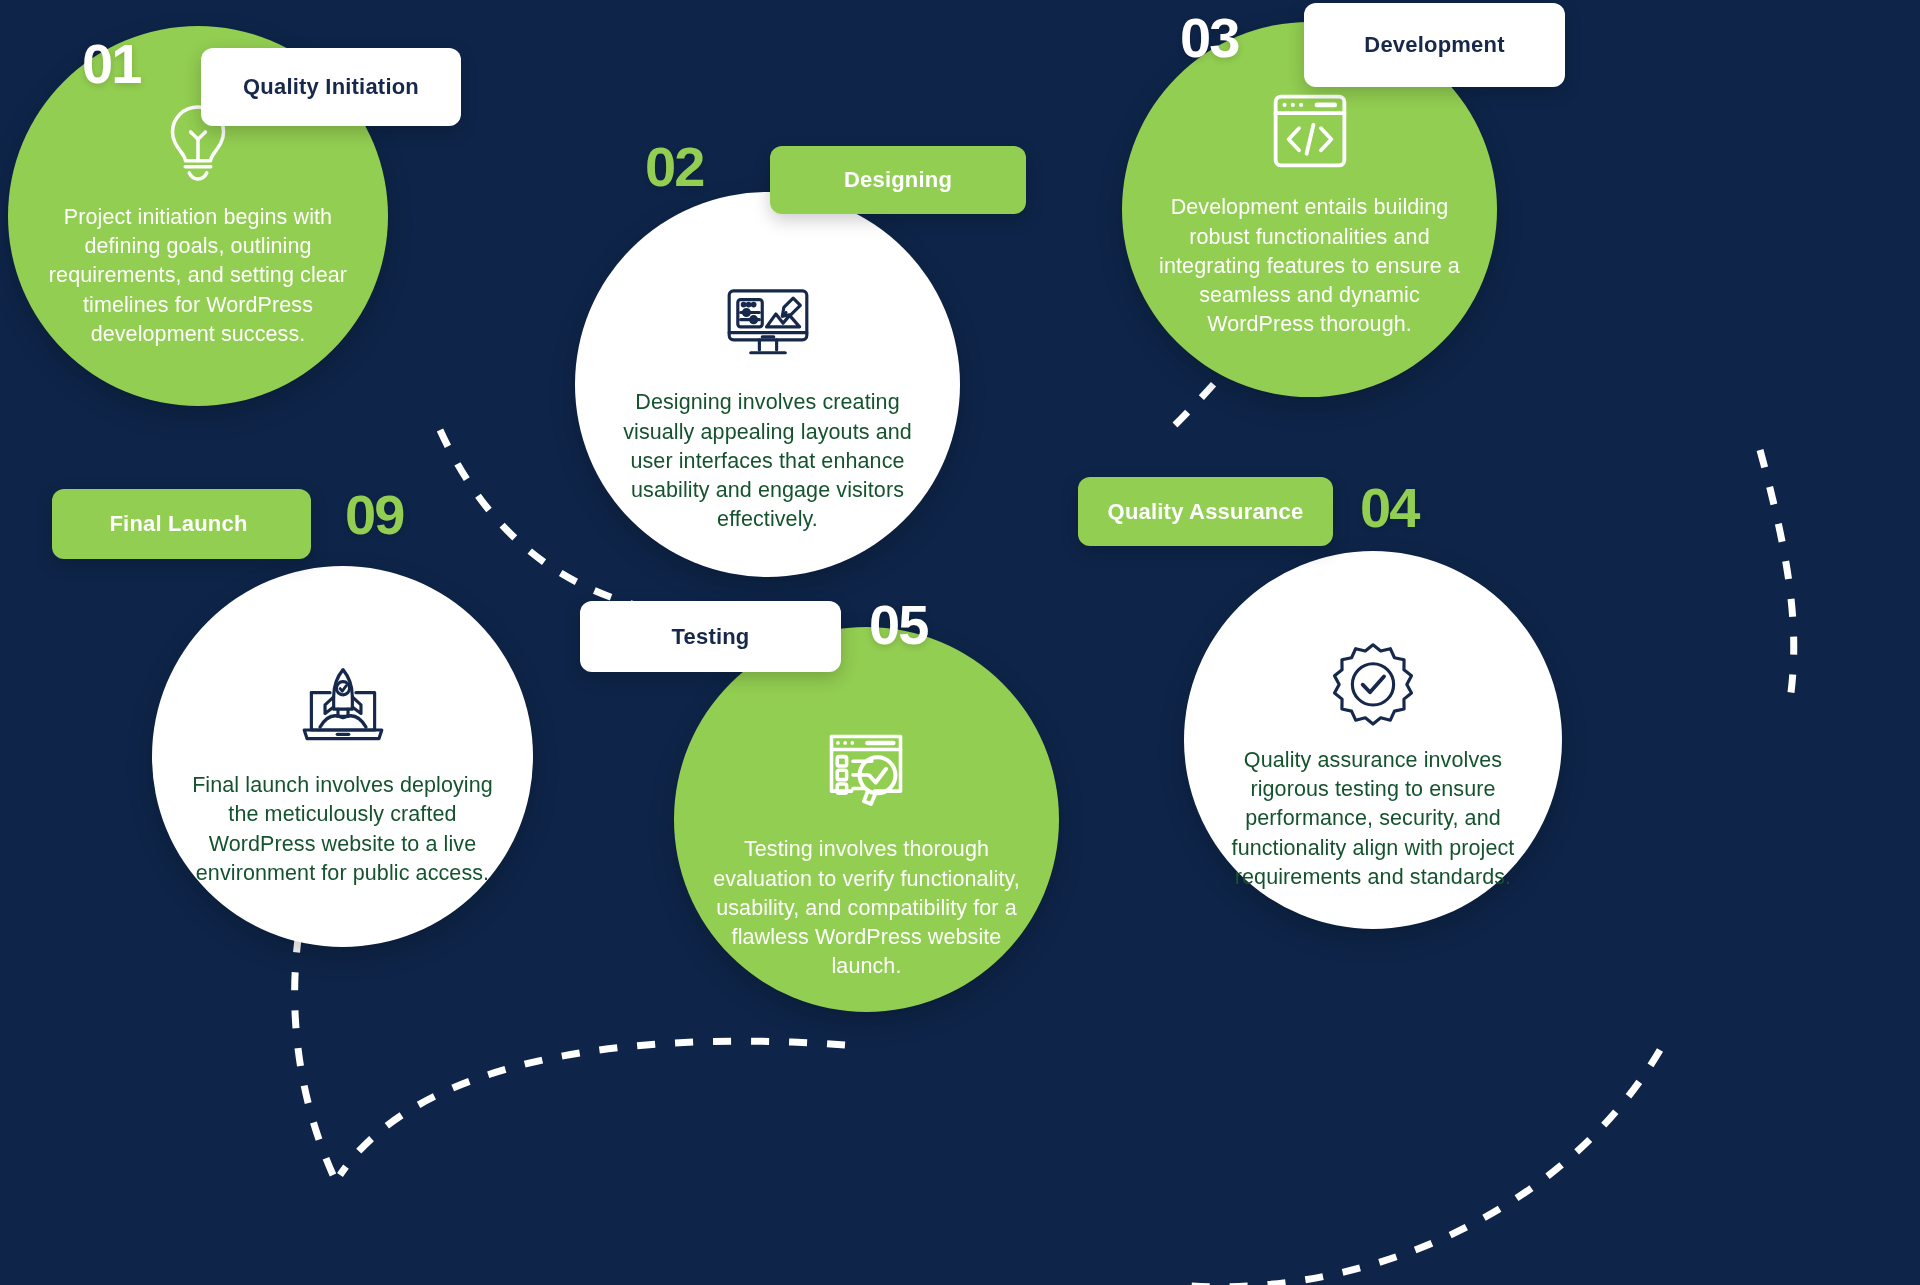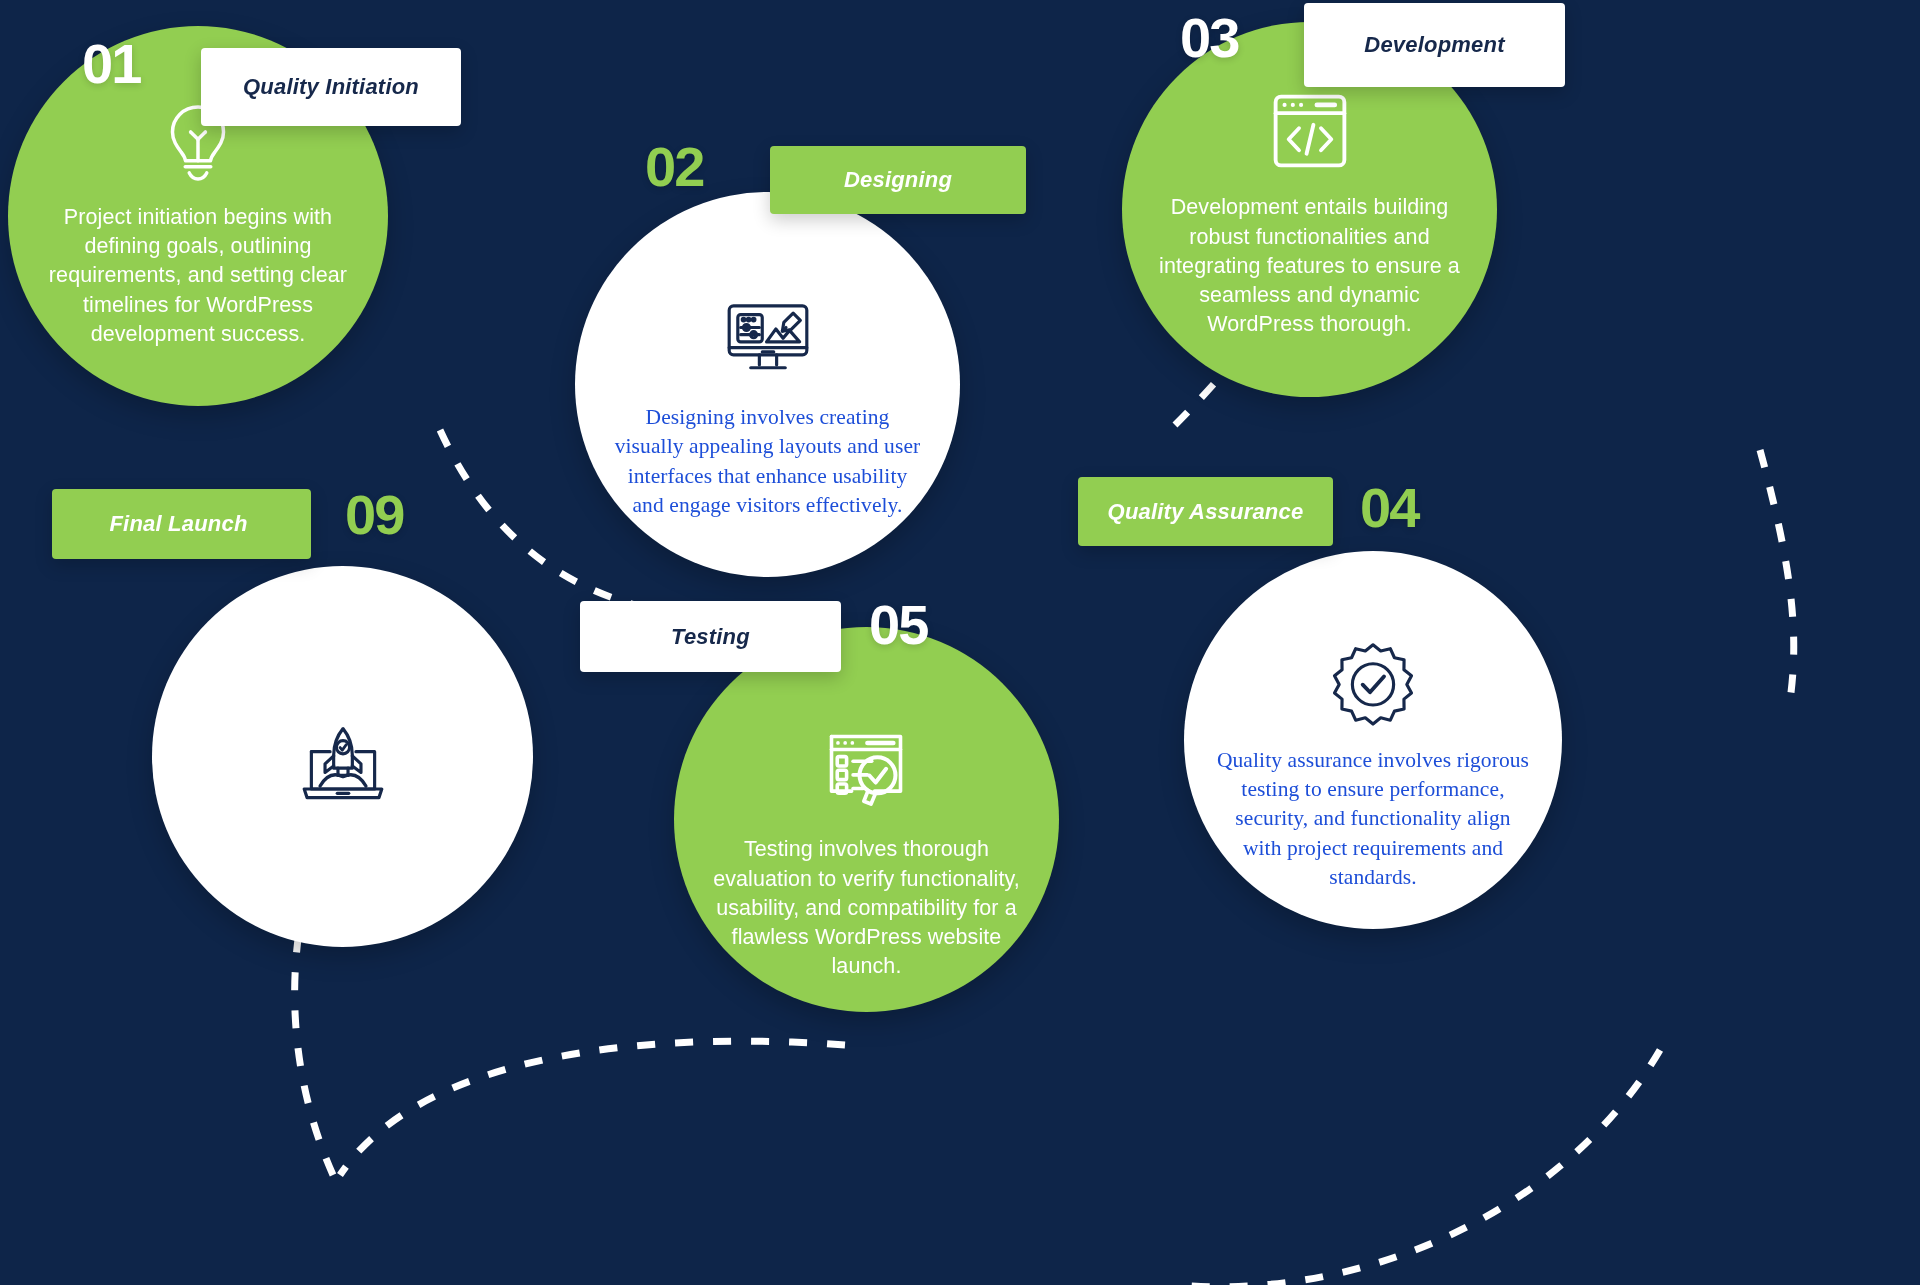--- a/index.html
+++ b/index.html
@@ -85,29 +85,28 @@
   }
   .num.white { color: #ffffff; }
   .num.green { color: #92ce51; }
 
   
   .pill {
     position: absolute;
     display: flex;
     align-items: center;
     justify-content: center;
-    border-radius: 4px;
+    border-radius: 12px;
     font-size: 22px;
     font-weight: 700;
     letter-spacing: .2px;
     z-index: 5;
     box-shadow: 0 6px 18px rgba(0,0,0,.2);
     box-sizing: border-box;
     padding: 0 18px;
-    font-style: italic;
   }
   .pill.white { background: #ffffff; color: #16284b; }
   .pill.green { background: #92ce51; color: #ffffff; }
 
   
   
   #circle-1 { left: 8px;  top: 26px;  width: 380px;  height: 380px; }
   #num-1    { left: 82px; top: 36px; }
   #pill-1   { left: 201px; top: 48px; width: 260px; height: 78px; }
 
@@ -130,21 +129,21 @@
   #circle-5 { left: 674px; top: 627px; width: 385px; height: 385px; }
   #num-5    { left: 869px; top: 597px; }
   #pill-5   { left: 580px; top: 601px; width: 261px; height: 71px; }
 
   
   #circle-6 { left: 152px; top: 566px; width: 381px; height: 381px; }
   #num-6    { left: 345px; top: 487px; }
   #pill-6   { left: 52px; top: 489px; width: 259px; height: 70px; padding-left: 12px; }
 
   #circle-1 .desc, #circle-3 .desc, #circle-5 .desc { color: #ffffff; }
-  #circle-2 .desc, #circle-4 .desc, #circle-6 .desc { color: #1d4ed8; font-family: Liberation Serif, serif; }
+  #circle-2 .desc, #circle-4 .desc, #circle-6 .desc { color: #14532d; }
 
   
   #circle-1 .circle-inner { transform: translateY(8px); width: 82%; }
   #circle-2 .circle-inner { transform: translateY(22px); width: 80%; }
   #circle-3 .circle-inner { transform: translateY(4px); width: 82%; }
   #circle-4 .circle-inner { transform: translateY(26px); width: 84%; }
   #circle-5 .circle-inner { transform: translateY(34px); width: 84%; }
   #circle-6 .circle-inner { transform: translateY(18px); width: 82%; }
 </style>
 </head>
@@ -299,19 +298,20 @@
             <path d="M32 6 C27.5 11.5 25.5 18 25.5 24.5 L25.5 33.5 L38.5 33.5 L38.5 24.5
                      C38.5 18 36.5 11.5 32 6 Z"></path>
             <circle cx="32" cy="19" r="4.6"></circle>
             <path d="M30 19.2 L31.5 21 L34.2 17.2" stroke-width="2"></path>
             <path d="M25.5 25 L19.5 30.5 L19.5 36.5 L25.5 32"></path>
             <path d="M38.5 25 L44.5 30.5 L44.5 36.5 L38.5 32"></path>
             <path d="M28.5 33.5 L28.5 38.5 L35.5 38.5 L35.5 33.5"></path>
             <path d="M16 46 C20 39 25 36 32 39.5 C39 36 44 39 48 46"></path>
           </svg>
         </span>
+        <p class="desc">Final launch involves deploying the meticulously crafted WordPress website to a live environment for public access.</p>
       </div>
     </div>
     <div id="num-6" class="num green">09</div>
     <div id="pill-6" class="pill green">Final Launch</div>
   </div>
 
 </div>
 
 </body></html>

